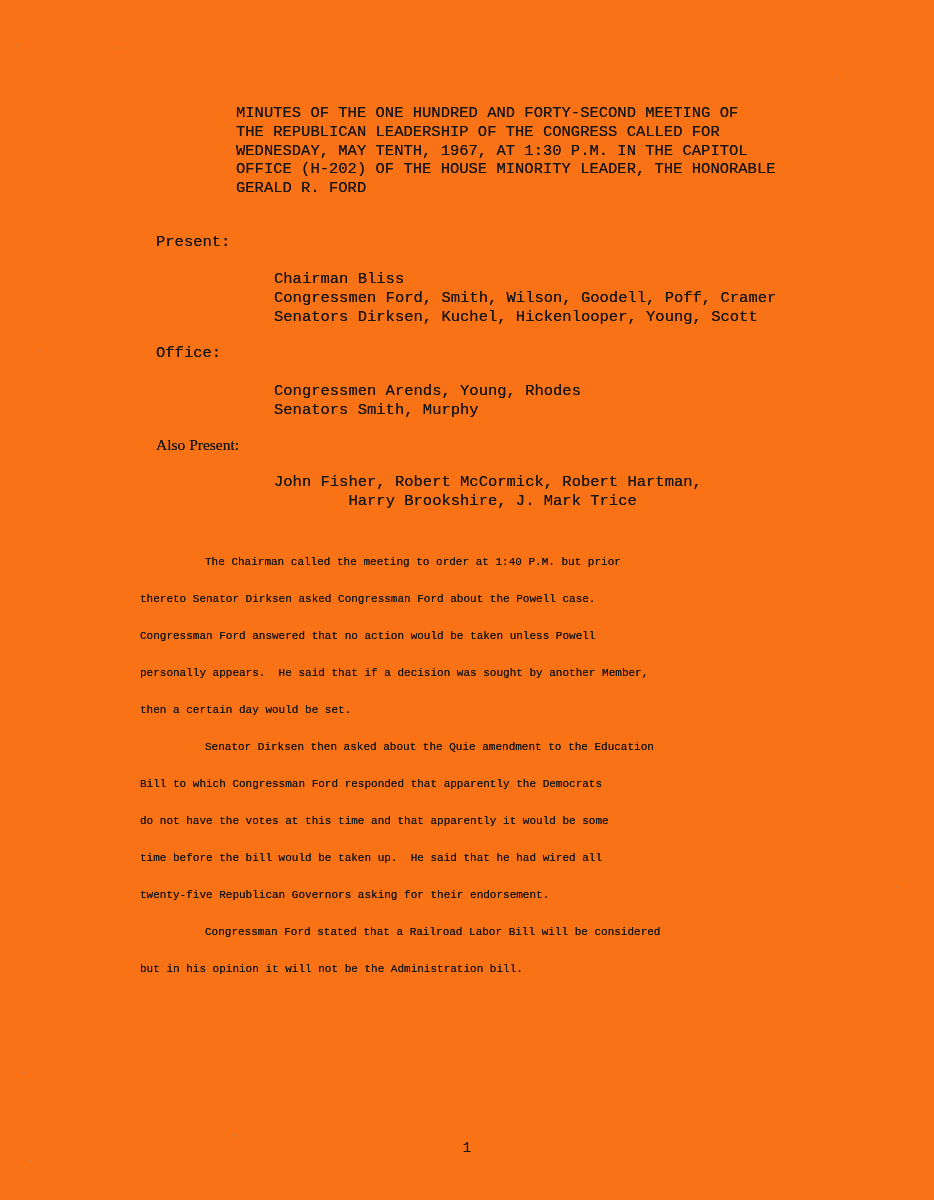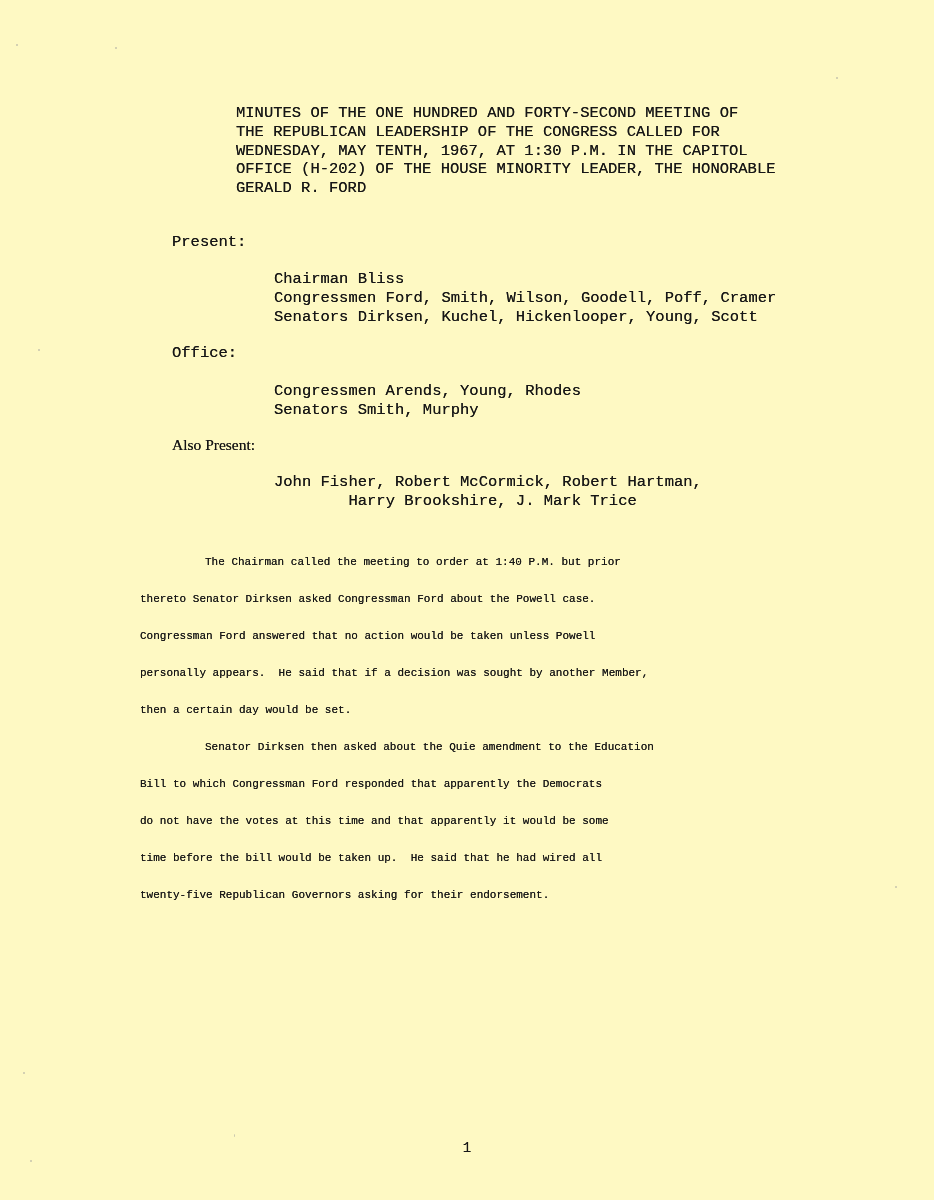--- a/index.html
+++ b/index.html
@@ -5,39 +5,39 @@
   html, body {
     margin: 0;
     padding: 0;
     background: #e8e8e6;
   }
   .page {
     position: relative;
     width: 934px;
     height: 1200px;
     margin: 0 auto;
-    background: #fef9c3;
+    background: #f97316;
     overflow: hidden;
     font-family: "Liberation Mono", "DejaVu Sans Mono", monospace;
     color: #161616;
     text-shadow: 0 0 0.6px rgba(20,20,20,0.85);
   }
   .block {
     position: absolute;
     white-space: pre-wrap;
     font-size: 15.5px;
   }
   .heading {
     left: 236px;
     top: 104px;
     line-height: 18.8px;
     width: 600px;
   }
   .attendance-label {
-    left: 172px;
+    left: 156px;
     line-height: 18.8px;
     text-align: center;
   }
   .attendance-list {
     left: 236px;
     line-height: 18.8px;
     width: 640px;
     margin-left: 38px;
   }
   .label-present   { top: 233px; }
@@ -111,20 +111,22 @@
     <p class="para">The Chairman called the meeting to order at 1:40 P.M. but prior
 thereto Senator Dirksen asked Congressman Ford about the Powell case.
 Congressman Ford answered that no action would be taken unless Powell
 personally appears.  He said that if a decision was sought by another Member,
 then a certain day would be set.</p>
     <p class="para">Senator Dirksen then asked about the Quie amendment to the Education
 Bill to which Congressman Ford responded that apparently the Democrats
 do not have the votes at this time and that apparently it would be some
 time before the bill would be taken up.  He said that he had wired all
 twenty-five Republican Governors asking for their endorsement.</p>
+    <p class="para">Congressman Ford stated that a Railroad Labor Bill will be considered
+but in his opinion it will not be the Administration bill.</p>
   </div>
 
   <div class="page-number">1</div>
 
   <div class="speck s1"></div>
   <div class="speck s2"></div>
   <div class="speck s3"></div>
   <div class="speck s4"></div>
   <div class="speck s5"></div>
   <div class="speck s6"></div>

